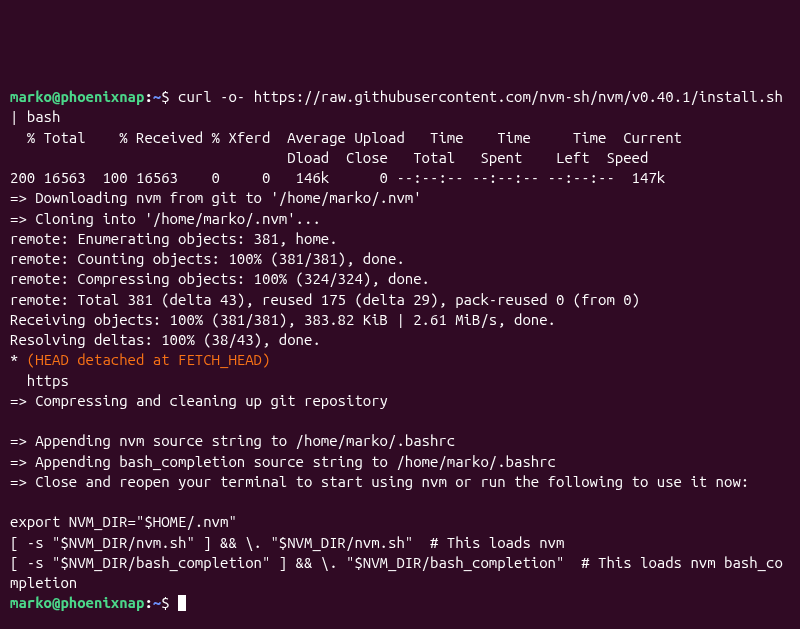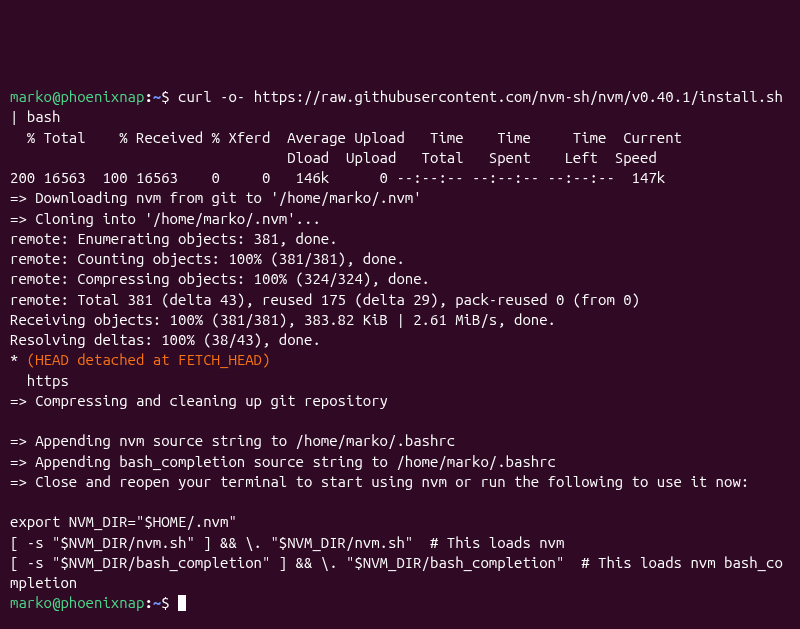--- a/index.html
+++ b/index.html
@@ -13,21 +13,21 @@
       font-family: 'Ubuntu Mono', 'DejaVu Sans Mono', 'Courier New', monospace;
       font-size: 15px;
       line-height: 1.35;
       padding: 6px 10px;
       width: 800px;
       height: 629px;
       overflow: hidden;
       white-space: pre-wrap;
       word-break: break-all;
     }
-    .user { color: #4bd88a; font-weight: normal; }
+    .user { color: #4bd88a; font-weight: bold; }
     .colon { color: #ffffff; font-weight: bold; }
     .path { color: #6b8ef5; font-weight: bold; }
     .dollar { color: #ffffff; }
     .cmd { color: #ffffff; }
     .star { color: #ffffff; }
     .detached { color: #f97316; }
     .output { color: #ffffff; }
     .cursor {
       display: inline-block;
       width: 8px;
@@ -36,25 +36,25 @@
       vertical-align: text-bottom;
     }
   </style>
 </head>
 <body>
 
 
 
 <div><span class="user">marko@phoenixnap</span><span class="colon">:</span><span class="path">~</span><span class="dollar">$ </span><span class="cmd">curl -o- https://raw.githubusercontent.com/nvm-sh/nvm/v0.40.1/install.sh | bash</span>
 <span class="output">  % Total    % Received % Xferd  Average Upload   Time    Time     Time  Current</span>
-<span class="output">                                 Dload  Upload   Total   Spent    Left  Speed</span>
+<span class="output">                                 Dload  Close   Total   Spent    Left  Speed</span>
 <span class="output">200 16563  100 16563    0     0   146k      0 --:--:-- --:--:-- --:--:--  147k</span>
 <span class="output">=&gt; Downloading nvm from git to '/home/marko/.nvm'</span>
 <span class="output">=&gt; Cloning into '/home/marko/.nvm'...</span>
-<span class="output">remote: Enumerating objects: 381, done.</span>
+<span class="output">remote: Enumerating objects: 381, home.</span>
 <span class="output">remote: Counting objects: 100% (381/381), done.</span>
 <span class="output">remote: Compressing objects: 100% (324/324), done.</span>
 <span class="output">remote: Total 381 (delta 43), reused 175 (delta 29), pack-reused 0 (from 0)</span>
 <span class="output">Receiving objects: 100% (381/381), 383.82 KiB | 2.61 MiB/s, done.</span>
 <span class="output">Resolving deltas: 100% (38/43), done.</span>
 <span class="star">* </span><span class="detached">(HEAD detached at FETCH_HEAD)</span>
 <span class="output">  https</span>
 <span class="output">=&gt; Compressing and cleaning up git repository</span>
 <span class="output"></span>
 <span class="output">=&gt; Appending nvm source string to /home/marko/.bashrc</span>

